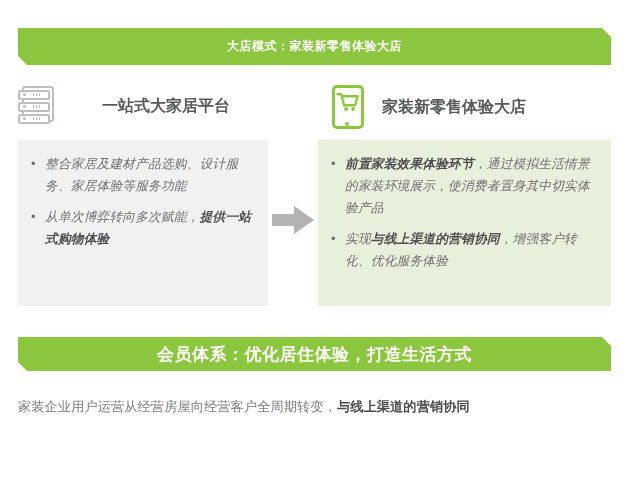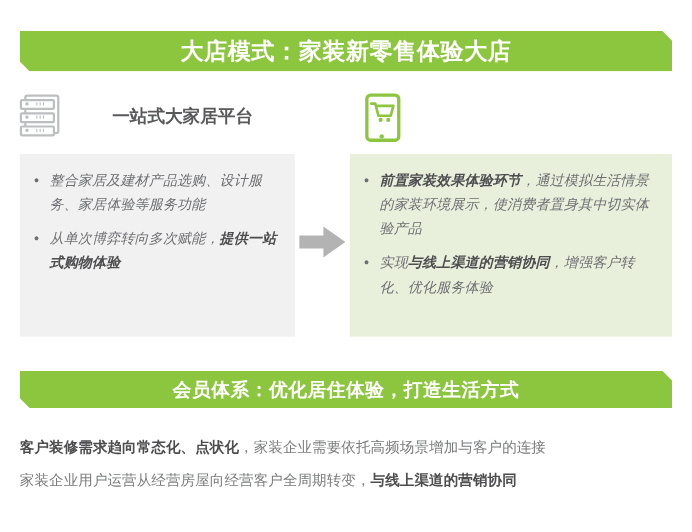--- a/index.html
+++ b/index.html
@@ -32,21 +32,21 @@
     letter-spacing: 0.5px;
     
     clip-path: polygon(0 0, calc(100% - 9px) 0, 100% 9px, 100% 100%, 9px 100%, 0 calc(100% - 9px));
   }
 
   #banner-top {
     left: 18px;
     top: 28px;
     width: 593px;
     height: 37px;
-    font-size: 21px;
+    font-size: 12px;
   }
 
   #banner-bottom {
     left: 18px;
     top: 337px;
     width: 593px;
     height: 34px;
     font-size: 17px;
   }
 
@@ -254,20 +254,21 @@
   <div class="col-head" id="head-right">
     <div class="icon-phone-cart">
       <div class="phone"></div>
       <div class="home-dot"></div>
       <svg width="24" height="24" viewBox="0 0 24 24" aria-hidden="true">
         <path d="M1.5 2.2 H5.2 L8 13.2 H19.2 L21.6 4.2 H6.2" fill="none" stroke="#8CC63F" stroke-width="2.4" stroke-linecap="round" stroke-linejoin="round"></path>
         <circle cx="10" cy="17" r="1.9" fill="#8CC63F"></circle>
         <circle cx="17" cy="17" r="1.9" fill="#8CC63F"></circle>
       </svg>
     </div>
+    <div class="col-head-title">家装新零售体验大店</div>
   </div>
 
   <div class="content-box" id="box-left">
     <ul class="bullet-list">
       <li class="bullet-item">
         <span class="bullet-dot">•</span>
         <span class="bullet-text"><span>整合家居及建材产品选购、设计服务、家居体验等服务功能</span></span>
       </li>
       <li class="bullet-item">
         <span class="bullet-dot">•</span>
@@ -291,17 +292,16 @@
       <li class="bullet-item">
         <span class="bullet-dot">•</span>
         <span class="bullet-text"><span>实现</span><b>与线上渠道的营销协同</b><span>，增强客户转化、优化服务体验</span></span>
       </li>
     </ul>
   </div>
 
   <div class="banner" id="banner-bottom">会员体系：优化居住体验，打造生活方式</div>
 
   <div id="bottom-text">
-    <div class="bottom-line"><b>客户装修需求趋向常态化、点状化</b><span>，家装企业需要依托高频场景增加与客户的连接</span></div>
     <div class="bottom-line"><span>家装企业用户运营从经营房屋向经营客户全周期转变，</span><b>与线上渠道的营销协同</b></div>
   </div>
 
 </div>
 
 </body></html>

